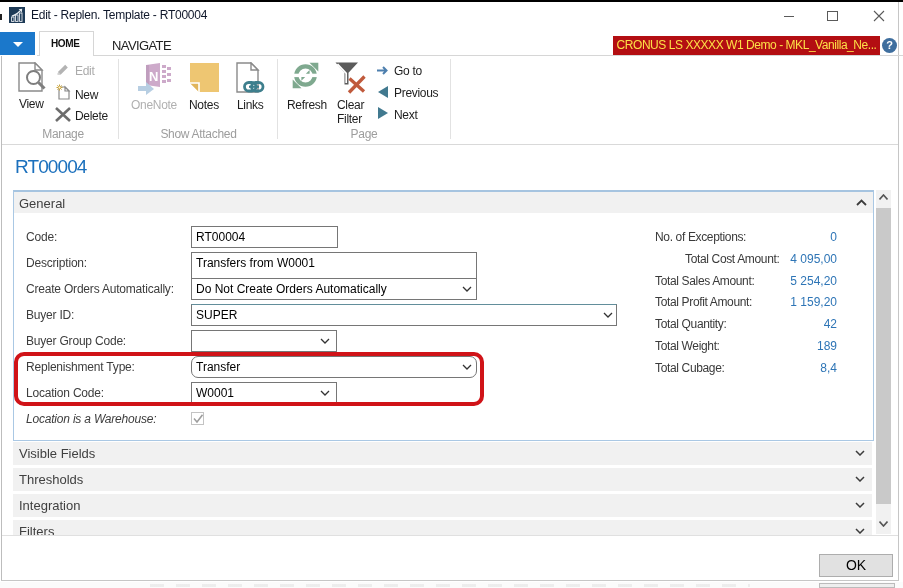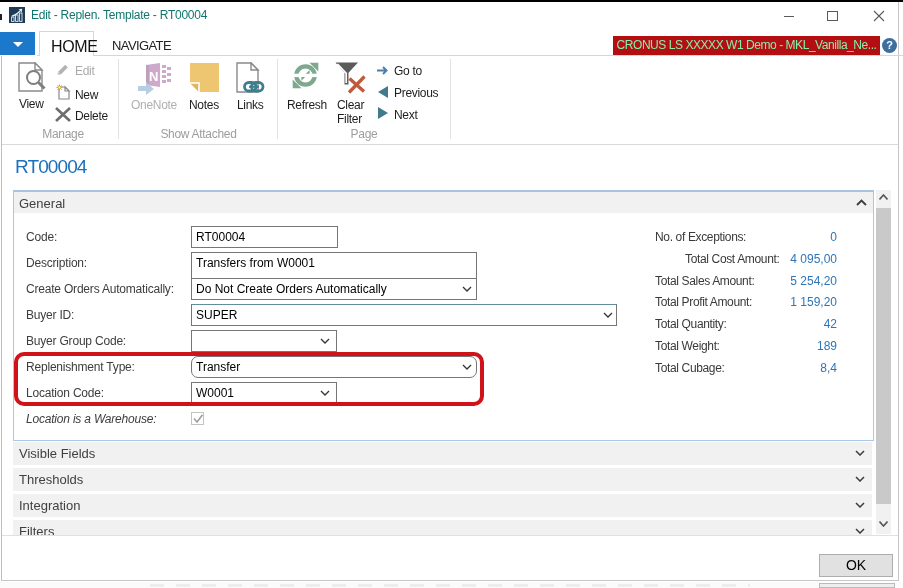--- a/index.html
+++ b/index.html
@@ -28,38 +28,38 @@
 <div class="abs" style="left:0;top:14px;width:2px;height:6px;background:#222;"></div>
 
 <svg class="abs" style="left:9px;top:7px;" width="16" height="16" viewBox="0 0 16 16">
   <rect x="0" y="0" width="16" height="16" fill="#1d3a56"></rect>
   <rect x="2.6" y="10" width="2.4" height="4.4" fill="none" stroke="#eaeef2" stroke-width="0.9"></rect>
   <rect x="6.6" y="8" width="2.4" height="6.4" fill="none" stroke="#eaeef2" stroke-width="0.9"></rect>
   <rect x="10.6" y="6" width="2.4" height="8.4" fill="none" stroke="#eaeef2" stroke-width="0.9"></rect>
   <path d="M2.8 9 C5.5 8.6 8.5 6.5 11 4" fill="none" stroke="#eaeef2" stroke-width="1.2"></path>
   <path d="M9.6 2.2 L13.2 1.8 L12.8 5.4 Z" fill="#eaeef2"></path>
 </svg>
-<div class="abs" style="left:31px;top:8px;font-size:12px;color:#0f766e;letter-spacing:-0.25px;">Edit - Replen. Template - RT00004</div>
+<div class="abs" style="left:31px;top:8px;font-size:12px;color:#0f172a;letter-spacing:-0.25px;">Edit - Replen. Template - RT00004</div>
 
 <div class="abs" style="left:784px;top:16px;width:10px;height:1px;background:#5a5a5a;"></div>
 <div class="abs" style="left:827px;top:11px;width:9px;height:8px;border:1px solid #5a5a5a;"></div>
 <svg class="abs" style="left:873px;top:10px;" width="12" height="12" viewBox="0 0 12 12">
   <path d="M1 1 L11 11 M11 1 L1 11" stroke="#5a5a5a" stroke-width="1.1"></path>
 </svg>
 
 <div class="abs" style="left:0;top:32px;width:35px;height:23px;background:#1b78cb;"></div>
 <svg class="abs" style="left:12px;top:41px;" width="12" height="7" viewBox="0 0 12 7">
   <path d="M1 1 L6 6 L11 1 Z" fill="#fff"></path>
 </svg>
 <div class="abs" style="left:37px;top:55px;width:866px;height:1px;background:#d6d6d6;"></div>
 <div class="abs" style="left:39px;top:31px;width:55px;height:25px;background:#fff;border:1px solid #d6d6d6;border-bottom:none;box-sizing:border-box;"></div>
-<div class="abs" style="left:51px;top:38px;font-size:16px;color:#111;letter-spacing:-0.4px;">HOME</div>
+<div class="abs" style="left:51px;top:38px;font-size:10px;color:#111;letter-spacing:-0.4px;font-weight:bold;">HOME</div>
 <div class="abs" style="left:112px;top:38px;font-size:13px;color:#222;letter-spacing:-0.6px;">NAVIGATE</div>
 
-<div class="abs" style="left:613px;top:36px;width:267px;height:19px;background:#b30e12;color:#86efac;font-size:12px;letter-spacing:-0.45px;line-height:19px;text-align:center;white-space:nowrap;overflow:hidden;">CRONUS LS XXXXX W1 Demo - MKL_Vanilla_Ne...</div>
+<div class="abs" style="left:613px;top:36px;width:267px;height:19px;background:#b30e12;color:#fde047;font-size:12px;letter-spacing:-0.45px;line-height:19px;text-align:center;white-space:nowrap;overflow:hidden;">CRONUS LS XXXXX W1 Demo - MKL_Vanilla_Ne...</div>
 <div class="abs" style="left:882px;top:38px;width:15px;height:15px;border-radius:50%;background:#3e6e9e;color:#fff;font-size:11px;font-weight:bold;text-align:center;line-height:15px;">?</div>
 
 <div class="abs" style="left:2px;top:144px;width:896px;height:1px;background:#d9d9d9;"></div>
 
 <svg class="abs" style="left:18px;top:62px;" width="30" height="31" viewBox="0 0 30 31">
   <path d="M1 1 L17 1 L24 8 L24 29 L1 29 Z" fill="#fff" stroke="#8a8a8a" stroke-width="1.4"></path>
   <path d="M17 1 L17 8 L24 8 Z" fill="#fff" stroke="#8a8a8a" stroke-width="1.4"></path>
   <circle cx="15.5" cy="15.5" r="6.5" fill="#fff" stroke="#7e7e7e" stroke-width="2"></circle>
   <path d="M20.5 20.5 L26.5 26.5" stroke="#7e7e7e" stroke-width="3"></path>
 </svg>

